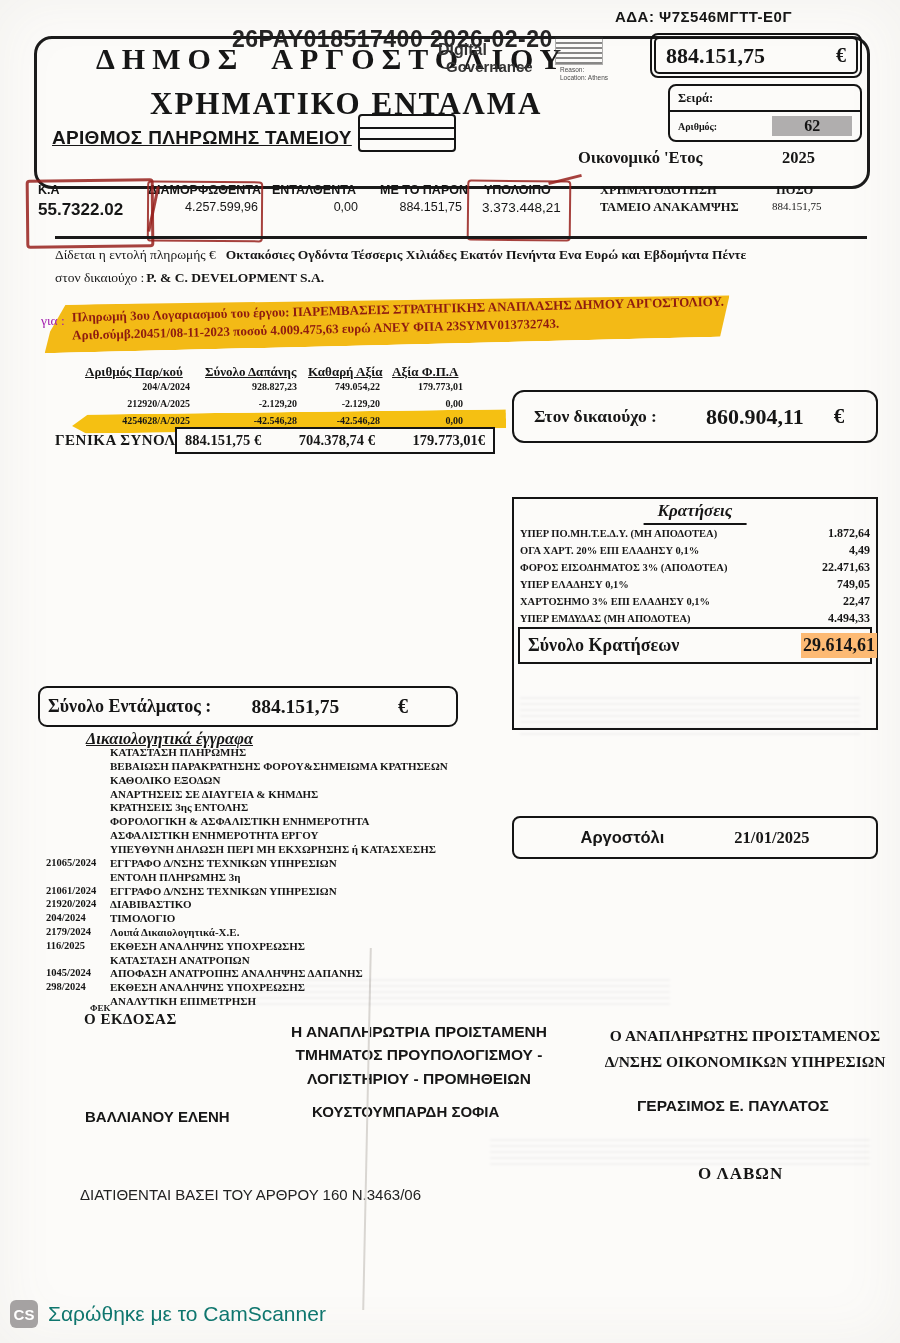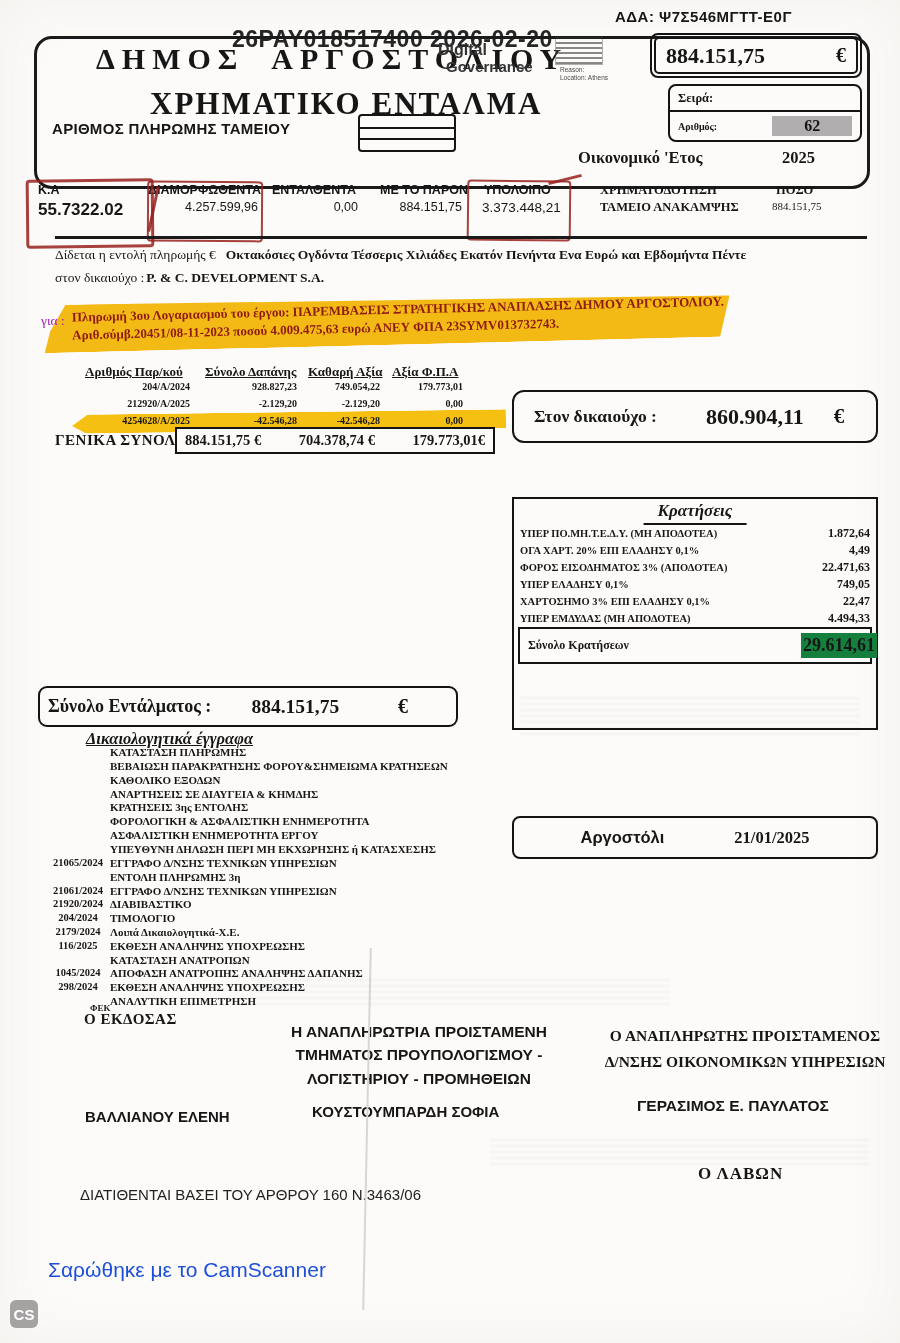--- a/index.html
+++ b/index.html
@@ -30,21 +30,21 @@
   .amount-big{font-size:22px;font-weight:bold;}
   .euro{font-size:20px;font-weight:bold;}
   .series-box{left:668px;top:84px;width:194px;height:58px;border:2.5px solid #141414;border-radius:8px;box-sizing:border-box;}
   .series-row{height:26px;border-bottom:2px solid #141414;display:flex;align-items:center;padding:0 8px;box-sizing:border-box;}
   .num-row{height:28px;display:flex;align-items:center;padding:0 8px;box-sizing:border-box;}
   .series-label{font-size:12.5px;font-weight:bold;}
   .num-label{font-size:10px;font-weight:bold;}
   .num-value{margin-left:55px;background:#b0aeae;padding:1px 32px;font-size:16px;font-weight:bold;}
   .fiscal-label{left:578px;top:148px;font-size:16.5px;font-weight:bold;}
   .fiscal-value{left:782px;top:148px;font-size:16.5px;font-weight:bold;}
-  .pay-num-label{left:52px;top:120px;font-size:15px;font-weight:600;letter-spacing:.3px;}
+  .pay-num-label{left:52px;top:127px;font-size:19px;font-weight:600;letter-spacing:.3px;text-decoration:underline;}
   .pay-num-box{left:358px;top:114px;width:98px;height:38px;border:2px solid #141414;border-radius:4px;box-sizing:border-box;}
   .pay-num-box .l1{position:absolute;left:0;right:0;top:33%;height:2px;background:#141414;}
   .pay-num-box .l2{position:absolute;left:0;right:0;top:66%;height:2px;background:#141414;}
 
   
   .bt-head{top:183px;font-size:12.5px;font-weight:bold;white-space:nowrap;}
   .bt-val{top:200px;font-size:12.5px;white-space:nowrap;}
   .r{text-align:right;}
   .hr-main{left:55px;top:236px;width:812px;height:2.5px;background:#1a1a1a;}
   .red-box{border:3px solid rgba(150,32,28,.85);border-radius:4px;}
@@ -80,33 +80,33 @@
 
   
   .ded-box{left:512px;top:497px;width:366px;height:233px;border:2.5px solid #141414;box-sizing:border-box;}
   .ded-title{left:50%;top:2px;transform:translateX(-50%);font-size:17px;font-weight:bold;font-style:italic;
       border-bottom:2.5px solid #141414;padding:0 14px 2px;white-space:nowrap;}
   .ded-row{position:absolute;left:6px;width:350px;display:flex;justify-content:space-between;align-items:baseline;}
   .ded-label{font-size:10.5px;font-weight:bold;white-space:nowrap;}
   .ded-value{font-size:12px;font-weight:600;}
   .ded-total-box{position:absolute;left:4px;top:128px;width:354px;height:37px;border:2.5px solid #141414;box-sizing:border-box;
       display:flex;align-items:center;justify-content:space-between;}
-  .ded-total-label{font-size:12px;font-weight:bold;margin-left:8px;white-space:nowrap;}
-  .ded-total-value{font-size:18px;font-weight:bold;background:#15803d;padding:2px 2px;margin-right:-7px;}
+  .ded-total-label{font-size:18px;font-weight:bold;margin-left:8px;white-space:nowrap;}
+  .ded-total-value{font-size:18px;font-weight:bold;background:#fdba74;padding:2px 2px;margin-right:-7px;}
 
   
   .total-box{left:38px;top:686px;width:420px;height:41px;border:2.5px solid #141414;border-radius:9px;box-sizing:border-box;
       display:flex;align-items:center;}
   .total-label{font-size:18px;font-weight:bold;margin-left:8px;white-space:nowrap;}
   .total-amount{font-size:19.5px;font-weight:bold;margin-left:40px;}
   .total-euro{font-size:20px;font-weight:bold;margin-left:auto;margin-right:48px;}
 
   
   .docs-title{left:86px;top:729px;font-size:16.5px;font-weight:bold;font-style:italic;text-decoration:underline;white-space:nowrap;}
-  .doc-row{position:absolute;left:46px;display:flex;white-space:nowrap;text-align:center;}
+  .doc-row{position:absolute;left:46px;display:flex;white-space:nowrap;}
   .doc-num{width:64px;font-size:10.5px;font-weight:600;}
   .doc-label{font-size:11px;font-weight:bold;}
   .fek{left:90px;top:1003px;font-size:9px;font-weight:bold;}
 
   
   .date-box{left:512px;top:816px;width:366px;height:43px;border:2.5px solid #141414;border-radius:8px;box-sizing:border-box;
       display:flex;align-items:center;justify-content:center;gap:70px;}
   .date-place{font-size:16.5px;font-weight:bold;}
   .date-value{font-size:16.5px;font-weight:bold;}
 
@@ -118,21 +118,21 @@
   .receiver{left:698px;top:1164px;font-size:17px;font-weight:bold;letter-spacing:1px;}
   .legal{left:80px;top:1186px;font-size:15px;color:#222;white-space:nowrap;}
 
   
   .fold-line{left:366px;top:948px;width:1.5px;height:362px;background:#d9d6d2;transform:rotate(1.2deg);}
   .smudge{background:repeating-linear-gradient(0deg,rgba(110,95,130,.06) 0 2px,transparent 2px 6px);filter:blur(1px);}
 
   
   .cs-badge{left:10px;top:1300px;width:28px;height:28px;background:#a5a2a2;border-radius:6px;
       display:flex;align-items:center;justify-content:center;color:#ffffff;font-size:15px;font-weight:bold;}
-  .cs-text{left:48px;top:1258px;font-size:21px;color:#1d4ed8;}
+  .cs-text{left:48px;top:1302px;font-size:21px;color:#0f766e;}
 </style>
 </head>
 <body>
 
 <div class="page">
 
   <div class="abs ada sans">ΑΔΑ: Ψ7Σ546ΜΓΤΤ-Ε0Γ</div>
   <div class="abs overlay-protocol sans">26PAY018517400 2026-02-20</div>
 
   <div class="abs main-frame"></div>

